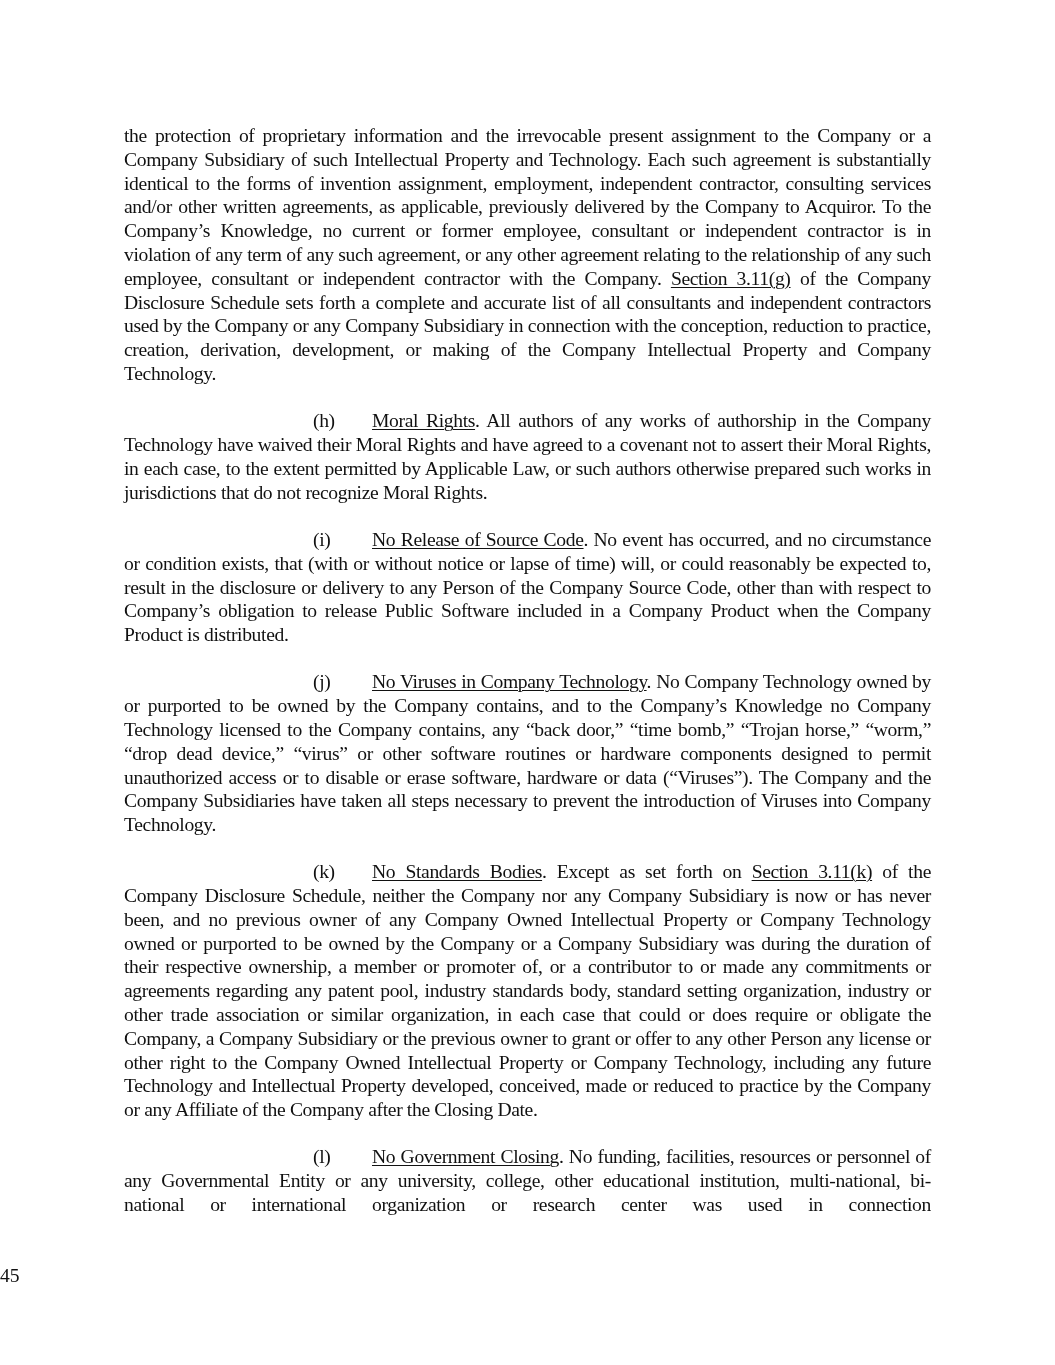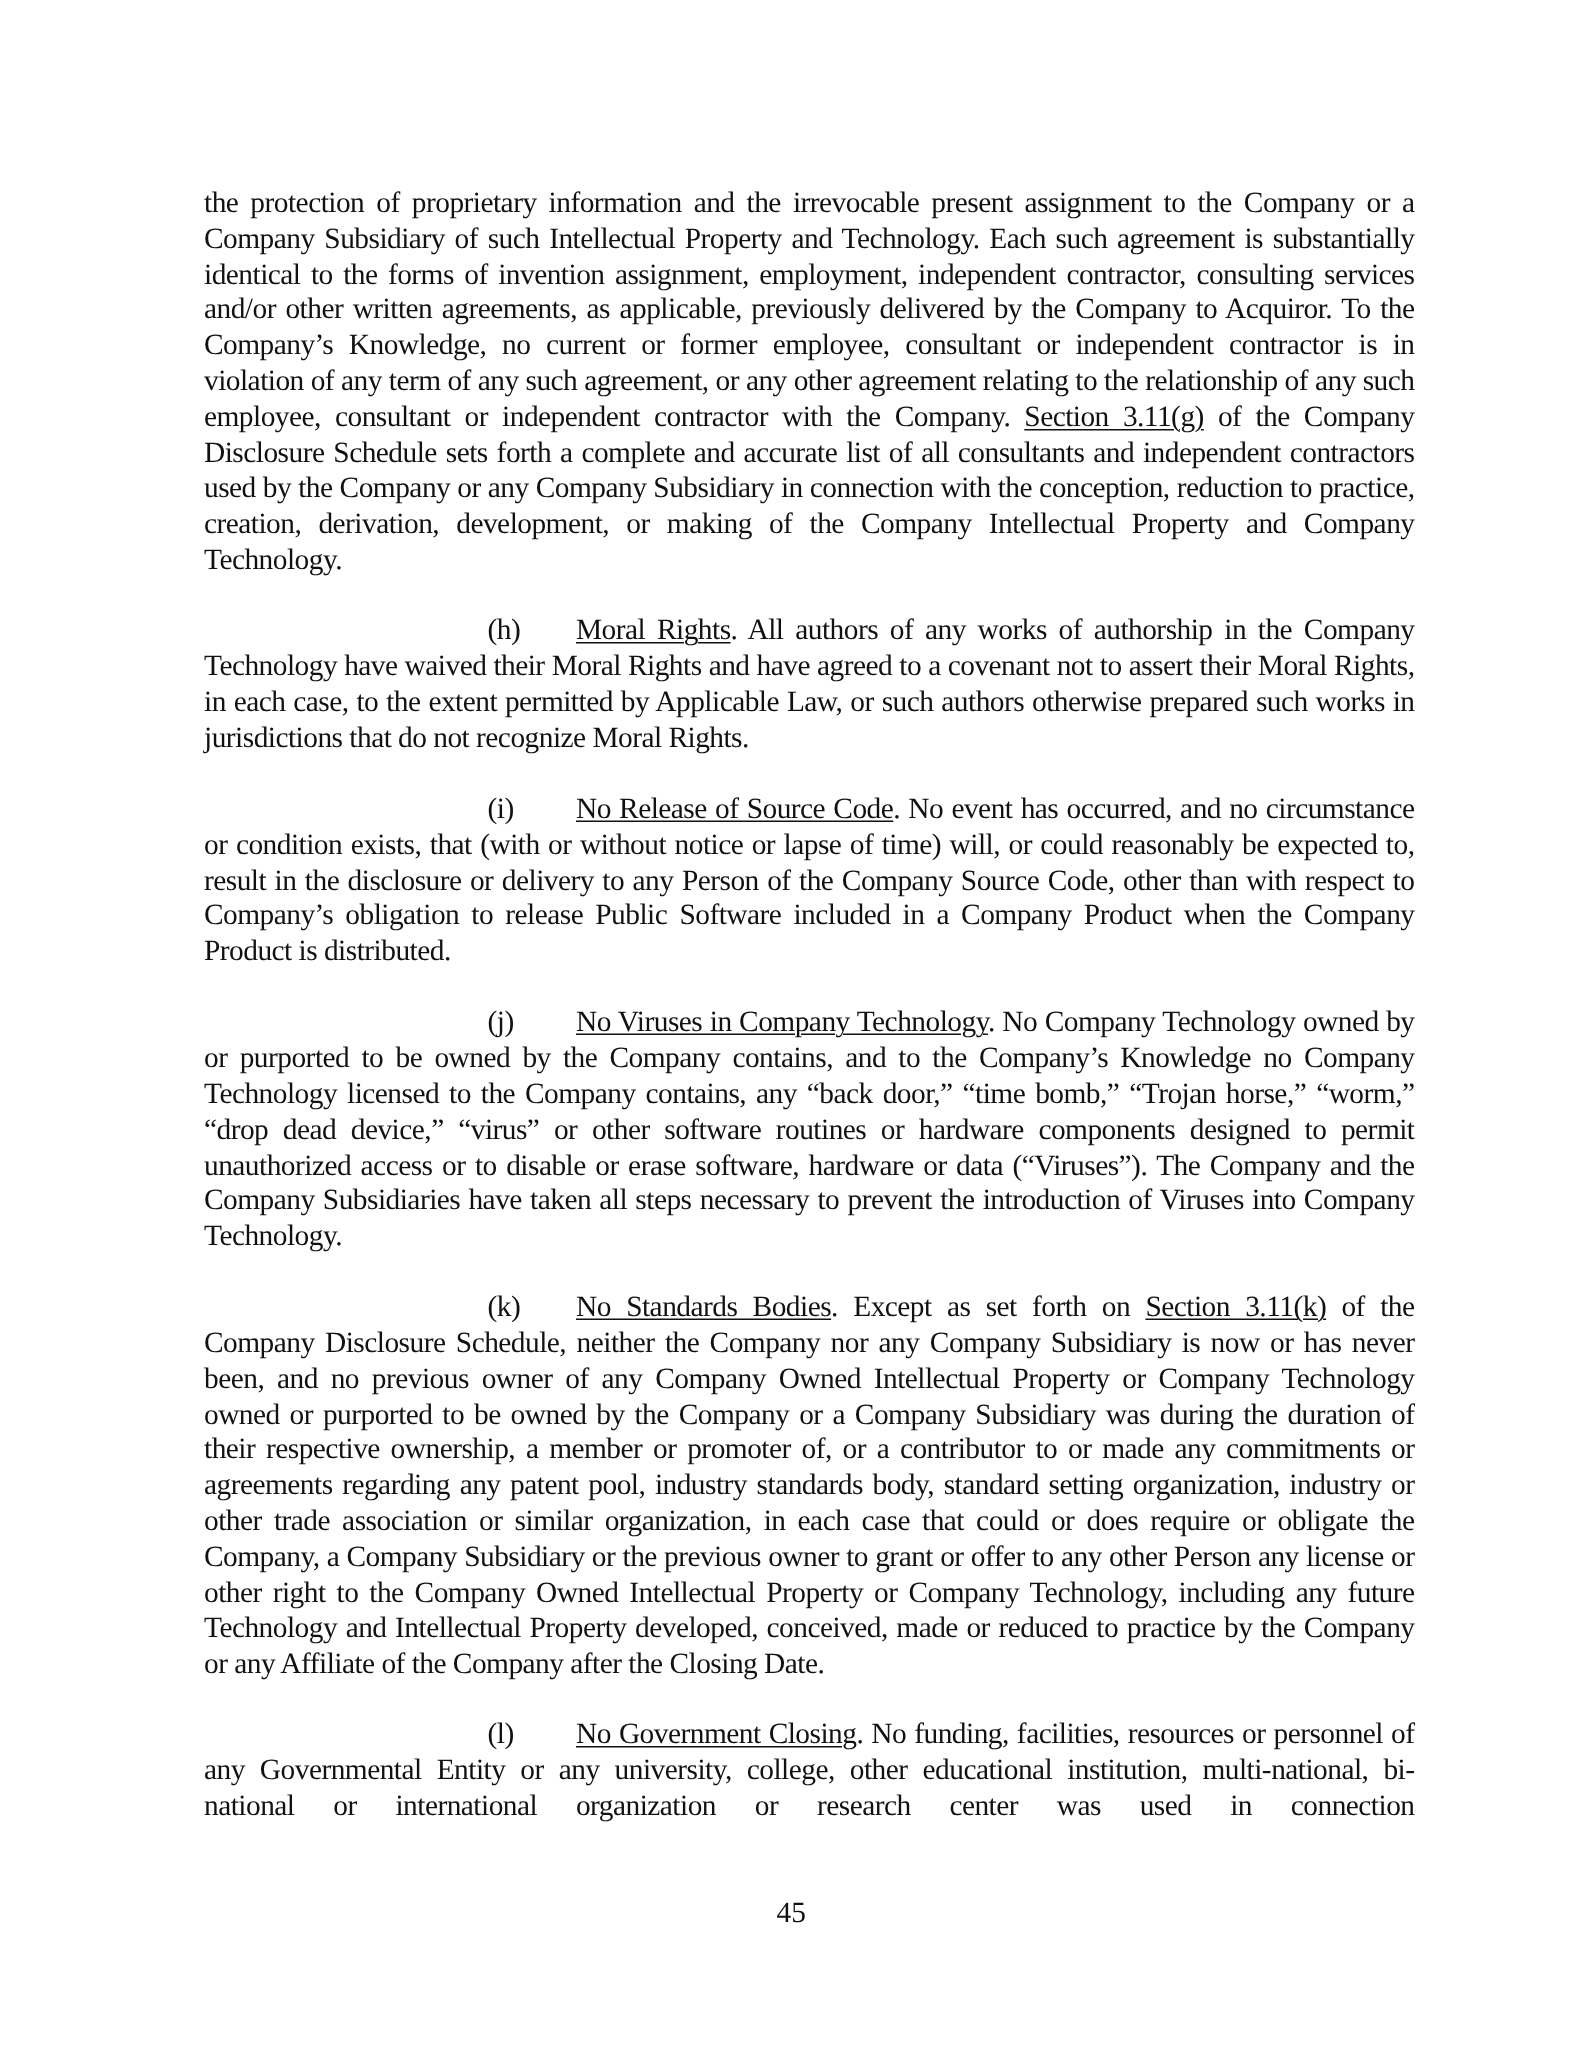--- a/index.html
+++ b/index.html
@@ -10,21 +10,21 @@
     body {
       width: 1055px;
       height: 1365px;
       position: relative;
       overflow: hidden;
       color: #111111;
       font-family: "Liberation Serif", "DejaVu Serif", serif;
     }
     .page {
       position: absolute;
-      left: 136px;
+      left: 124px;
       top: 124px;
       width: 807px;
       font-size: 19.6px;
       line-height: 23.8px;
       letter-spacing: -0.35px;
     }
     .para {
       margin: 0 0 23.4px 0;
       text-align: justify;
       text-align-last: left;
@@ -42,21 +42,21 @@
       text-decoration: underline;
       text-underline-offset: 2px;
       text-decoration-thickness: 1px;
     }
     .b { font-weight: normal; }
     .page-number {
       position: absolute;
       left: 0;
       width: 1055px;
       top: 1264px;
-      text-align: center;
+      text-align: left;
       font-size: 19.6px;
       line-height: 24px;
     }
   </style>
 </head>
 <body>
 
 <div class="page">
 
   <p class="para first"><span>the protection of proprietary information and the irrevocable present assignment to the Company or a Company Subsidiary of such Intellectual Property and Technology.  Each such agreement is substantially identical to the forms of invention assignment, employment, independent contractor, consulting services and/or other written agreements, as applicable, previously delivered by the Company to Acquiror.  To the Company’s Knowledge, no current or former employee, consultant or independent contractor is in violation of any term of any such agreement, or any other agreement relating to the relationship of any such employee, consultant or independent contractor with the Company.  </span><span class="u">Section 3.11(g)</span><span> of the Company Disclosure Schedule sets forth a complete and accurate list of all consultants and independent contractors used by the Company or any Company Subsidiary in connection with the conception, reduction to practice, creation, derivation, development, or making of the Company Intellectual Property and Company Technology.</span></p>

